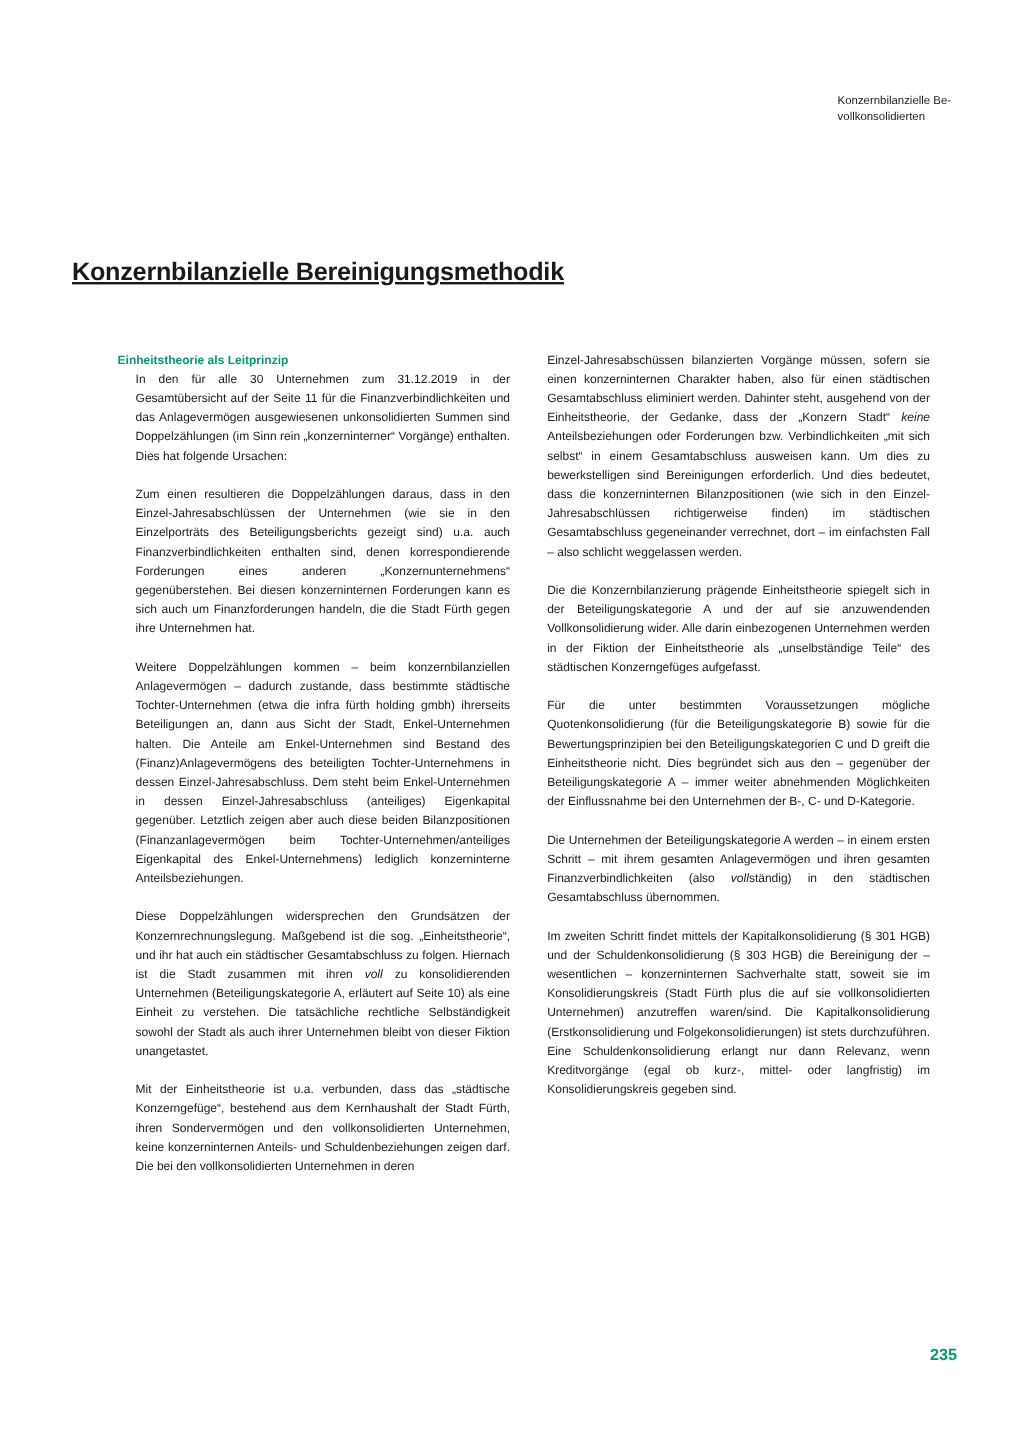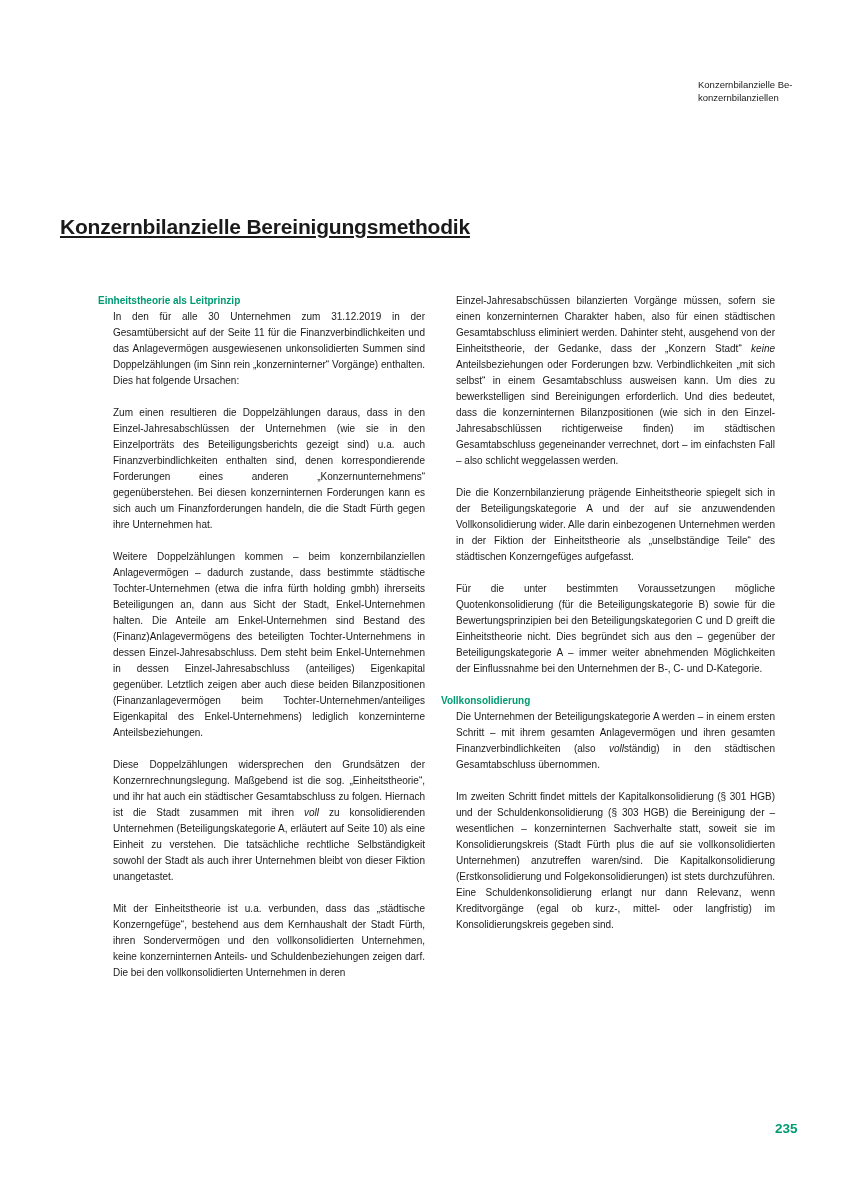--- a/index.html
+++ b/index.html
@@ -40,37 +40,36 @@
   }
 </style>
 </head>
 <body>
 
 <div class="page">
 
 
   <div class="nav-note">
     <div>Konzernbilanzielle Be-</div>
-    <div>konzernbilanziellen</div>
+    <div>vollkonsolidierten</div>
   </div>
 
   <h1 class="doc-title">Konzernbilanzielle Bereinigungsmethodik</h1>
 
   <div class="col col-left" id="col-left">
       <div class="col-heading">Einheitstheorie als Leitprinzip</div>
       <p class="body-par"><span>In den für alle 30 Unternehmen zum 31.12.2019 in der Gesamtübersicht auf der Seite 11 für die Finanzverbindlichkeiten und das Anlagevermögen ausgewiesenen unkonsolidierten Summen sind Doppelzählungen (im Sinn rein „konzerninterner“ Vorgänge) enthalten. Dies hat folgende Ursachen:</span></p>
       <p class="body-par"><span>Zum einen resultieren die Doppelzählungen daraus, dass in den Einzel-Jahresabschlüssen der Unternehmen (wie sie in den Einzelporträts des Beteiligungsberichts gezeigt sind) u.a. auch Finanzverbindlichkeiten enthalten sind, denen korrespondierende Forderungen eines anderen „Konzernunternehmens“ gegenüberstehen. Bei diesen konzerninternen Forderungen kann es sich auch um Finanzforderungen handeln, die die Stadt Fürth gegen ihre Unternehmen hat.</span></p>
       <p class="body-par"><span>Weitere Doppelzählungen kommen – beim konzernbilanziellen Anlagevermögen – dadurch zustande, dass bestimmte städtische Tochter-Unternehmen (etwa die infra fürth holding gmbh) ihrerseits Beteiligungen an, dann aus Sicht der Stadt, Enkel-Unternehmen halten. Die Anteile am Enkel-Unternehmen sind Bestand des (Finanz)Anlagevermögens des beteiligten Tochter-Unternehmens in dessen Einzel-Jahresabschluss. Dem steht beim Enkel-Unternehmen in dessen Einzel-Jahresabschluss (anteiliges) Eigenkapital gegenüber. Letztlich zeigen aber auch diese beiden Bilanzpositionen (Finanzanlagevermögen beim Tochter-Unternehmen/anteiliges Eigenkapital des Enkel-Unternehmens) lediglich konzerninterne Anteilsbeziehungen.</span></p>
       <p class="body-par"><span>Diese Doppelzählungen widersprechen den Grundsätzen der Konzernrechnungslegung. Maßgebend ist die sog. „Einheitstheorie“, und ihr hat auch ein städtischer Gesamtabschluss zu folgen. Hiernach ist die Stadt zusammen mit ihren </span><span class="it">voll</span><span> zu konsolidierenden Unternehmen (Beteiligungskategorie A, erläutert auf Seite 10) als eine Einheit zu verstehen. Die tatsächliche rechtliche Selbständigkeit sowohl der Stadt als auch ihrer Unternehmen bleibt von dieser Fiktion unangetastet.</span></p>
       <p class="body-par"><span>Mit der Einheitstheorie ist u.a. verbunden, dass das „städtische Konzerngefüge“, bestehend aus dem Kernhaushalt der Stadt Fürth, ihren Sondervermögen und den vollkonsolidierten Unternehmen, keine konzerninternen Anteils- und Schuldenbeziehungen zeigen darf. Die bei den vollkonsolidierten Unternehmen in deren</span></p>
     </div>
   <div class="col col-right" id="col-right">
       <p class="body-par"><span>Einzel-Jahresabschüssen bilanzierten Vorgänge müssen, sofern sie einen konzerninternen Charakter haben, also für einen städtischen Gesamtabschluss eliminiert werden. Dahinter steht, ausgehend von der Einheitstheorie, der Gedanke, dass der „Konzern Stadt“ </span><span class="it">keine</span><span> Anteilsbeziehungen oder Forderungen bzw. Verbindlichkeiten „mit sich selbst“ in einem Gesamtabschluss ausweisen kann. Um dies zu bewerkstelligen sind Bereinigungen erforderlich. Und dies bedeutet, dass die konzerninternen Bilanzpositionen (wie sich in den Einzel-Jahresabschlüssen richtigerweise finden) im städtischen Gesamtabschluss gegeneinander verrechnet, dort – im einfachsten Fall – also schlicht weggelassen werden.</span></p>
       <p class="body-par"><span>Die die Konzernbilanzierung prägende Einheitstheorie spiegelt sich in der Beteiligungskategorie A und der auf sie anzuwendenden Vollkonsolidierung wider. Alle darin einbezogenen Unternehmen werden in der Fiktion der Einheitstheorie als „unselbständige Teile“ des städtischen Konzerngefüges aufgefasst.</span></p>
       <p class="body-par"><span>Für die unter bestimmten Voraussetzungen mögliche Quotenkonsolidierung (für die Beteiligungskategorie B) sowie für die Bewertungsprinzipien bei den Beteiligungskategorien C und D greift die Einheitstheorie nicht. Dies begründet sich aus den – gegenüber der Beteiligungskategorie A – immer weiter abnehmenden Möglichkeiten der Einflussnahme bei den Unternehmen der B-, C- und D-Kategorie.</span></p>
-      <div class="col-heading">Vollkonsolidierung</div>
       <p class="body-par"><span>Die Unternehmen der Beteiligungskategorie A werden – in einem ersten Schritt – mit ihrem gesamten Anlagevermögen und ihren gesamten Finanzverbindlichkeiten (also </span><span class="it">voll</span><span>ständig) in den städtischen Gesamtabschluss übernommen.</span></p>
       <p class="body-par"><span>Im zweiten Schritt findet mittels der Kapitalkonsolidierung (§ 301 HGB) und der Schuldenkonsolidierung (§ 303 HGB) die Bereinigung der – wesentlichen – konzerninternen Sachverhalte statt, soweit sie im Konsolidierungskreis (Stadt Fürth plus die auf sie vollkonsolidierten Unternehmen) anzutreffen waren/sind. Die Kapitalkonsolidierung (Erstkonsolidierung und Folgekonsolidierungen) ist stets durchzuführen. Eine Schuldenkonsolidierung erlangt nur dann Relevanz, wenn Kreditvorgänge (egal ob kurz-, mittel- oder langfristig) im Konsolidierungskreis gegeben sind.</span></p>
     </div>
 
   <div class="page-num">235</div>
 
 </div>
 
 </body></html>

